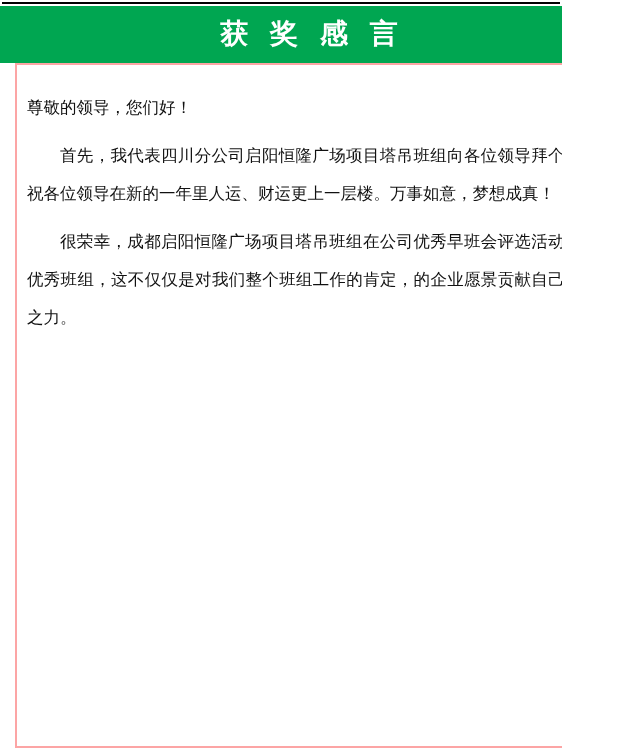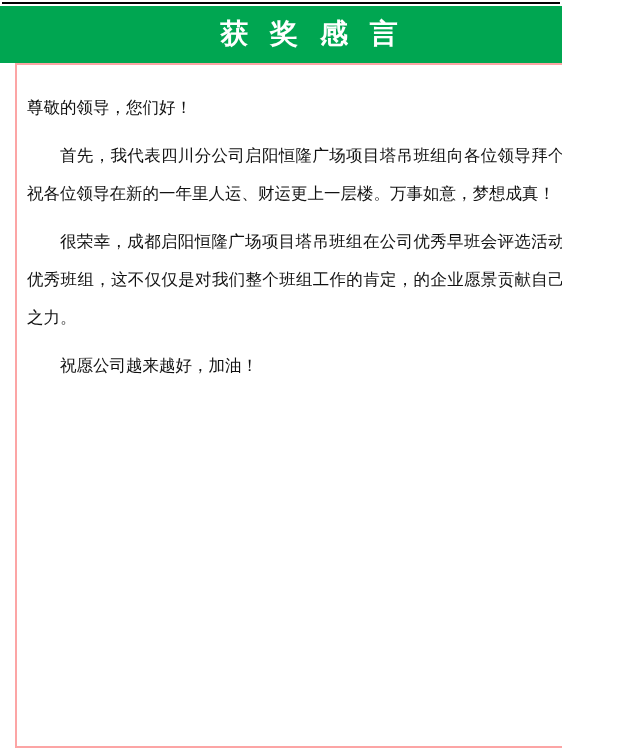--- a/index.html
+++ b/index.html
@@ -82,18 +82,17 @@
 
   <div class="banner">
     <h1>获 奖 感 言</h1>
   </div>
 
   <div class="letter-box">
     <div class="letter-inner">
       <p class="no-indent">尊敬的领导，您们好！</p>
       <p>首先，我代表四川分公司启阳恒隆广场项目塔吊班组向各位领导拜个早年！祝各位领导在新的一年里人运、财运更上一层楼。万事如意，梦想成真！</p>
       <p>很荣幸，成都启阳恒隆广场项目塔吊班组在公司优秀早班会评选活动中荣获优秀班组，这不仅仅是对我们整个班组工作的肯定，的企业愿景贡献自己的绵薄之力。</p>
-      <p>祝愿公司越来越好，加油！</p>
 
     </div>
   </div>
 
 </div>
 
 </body></html>

